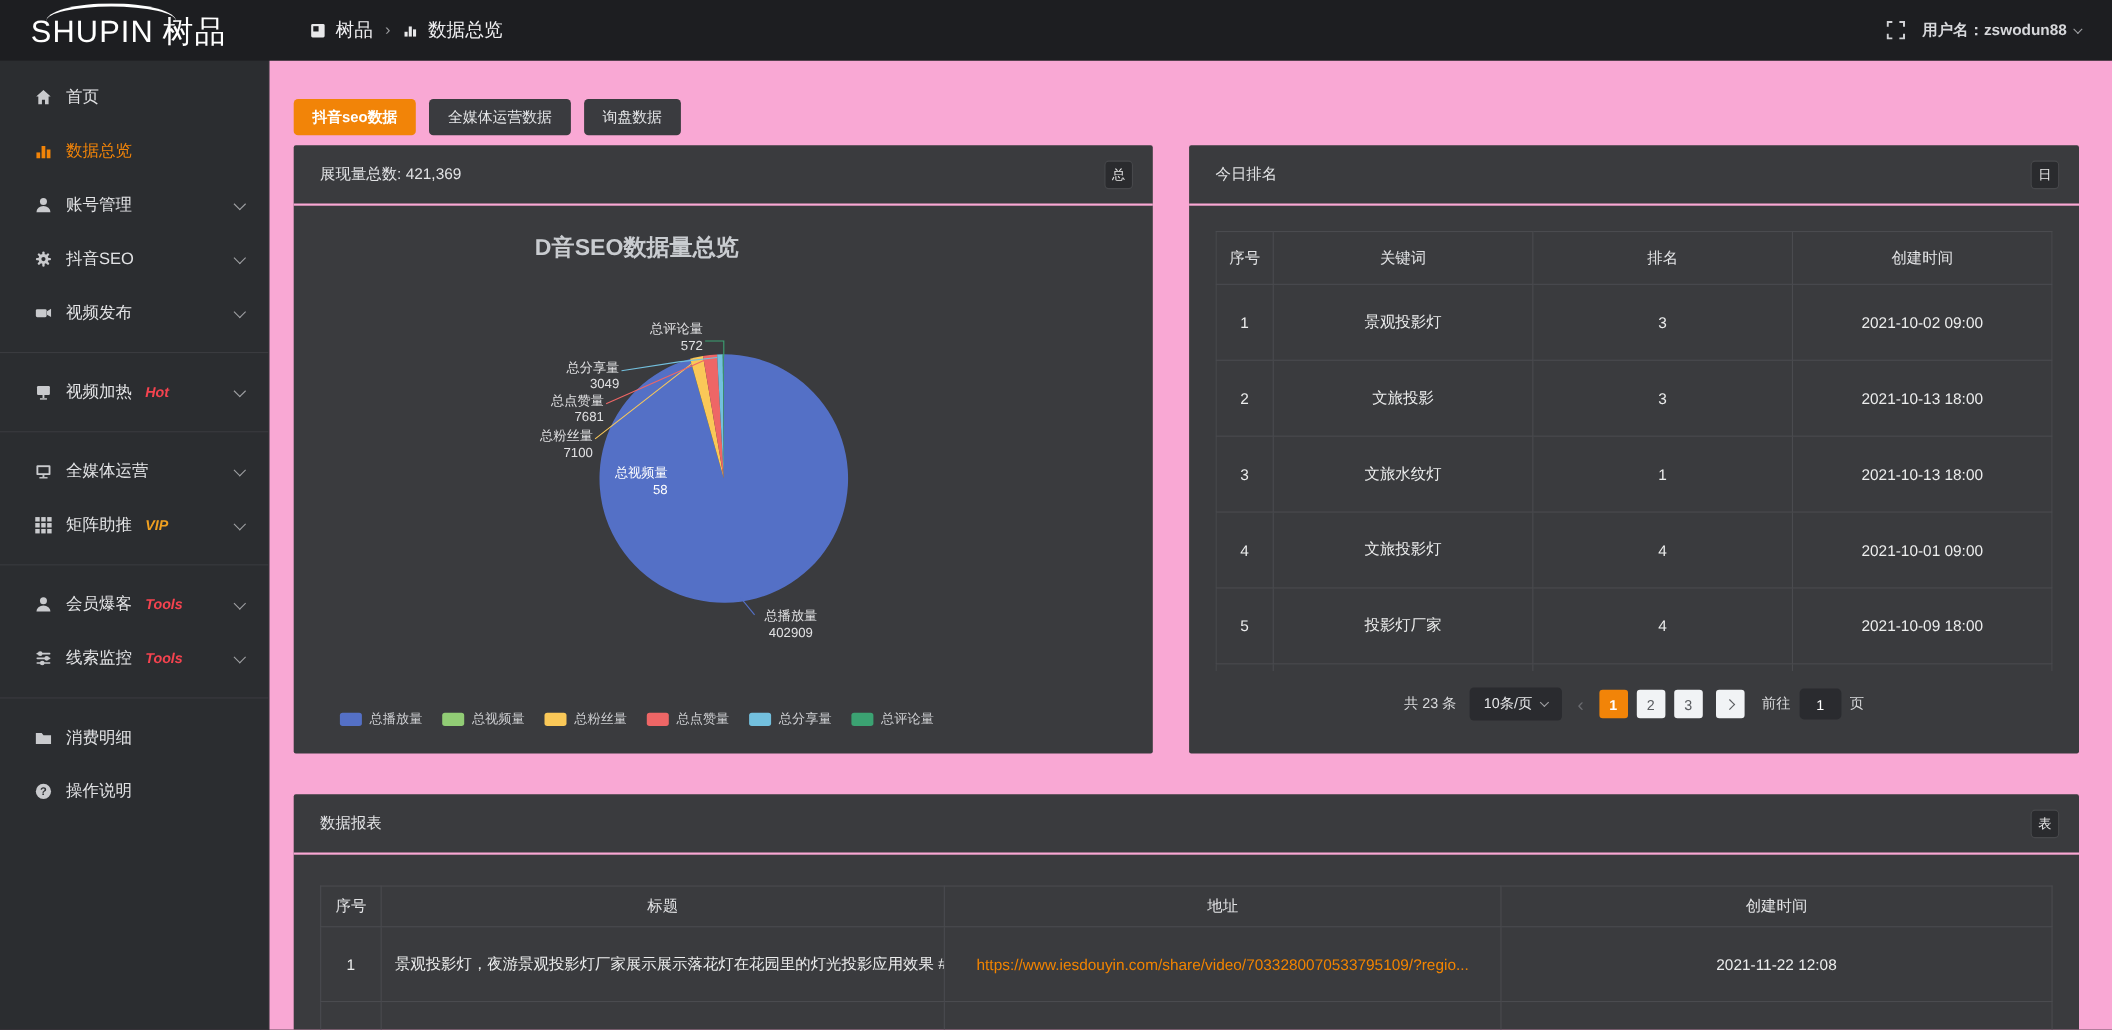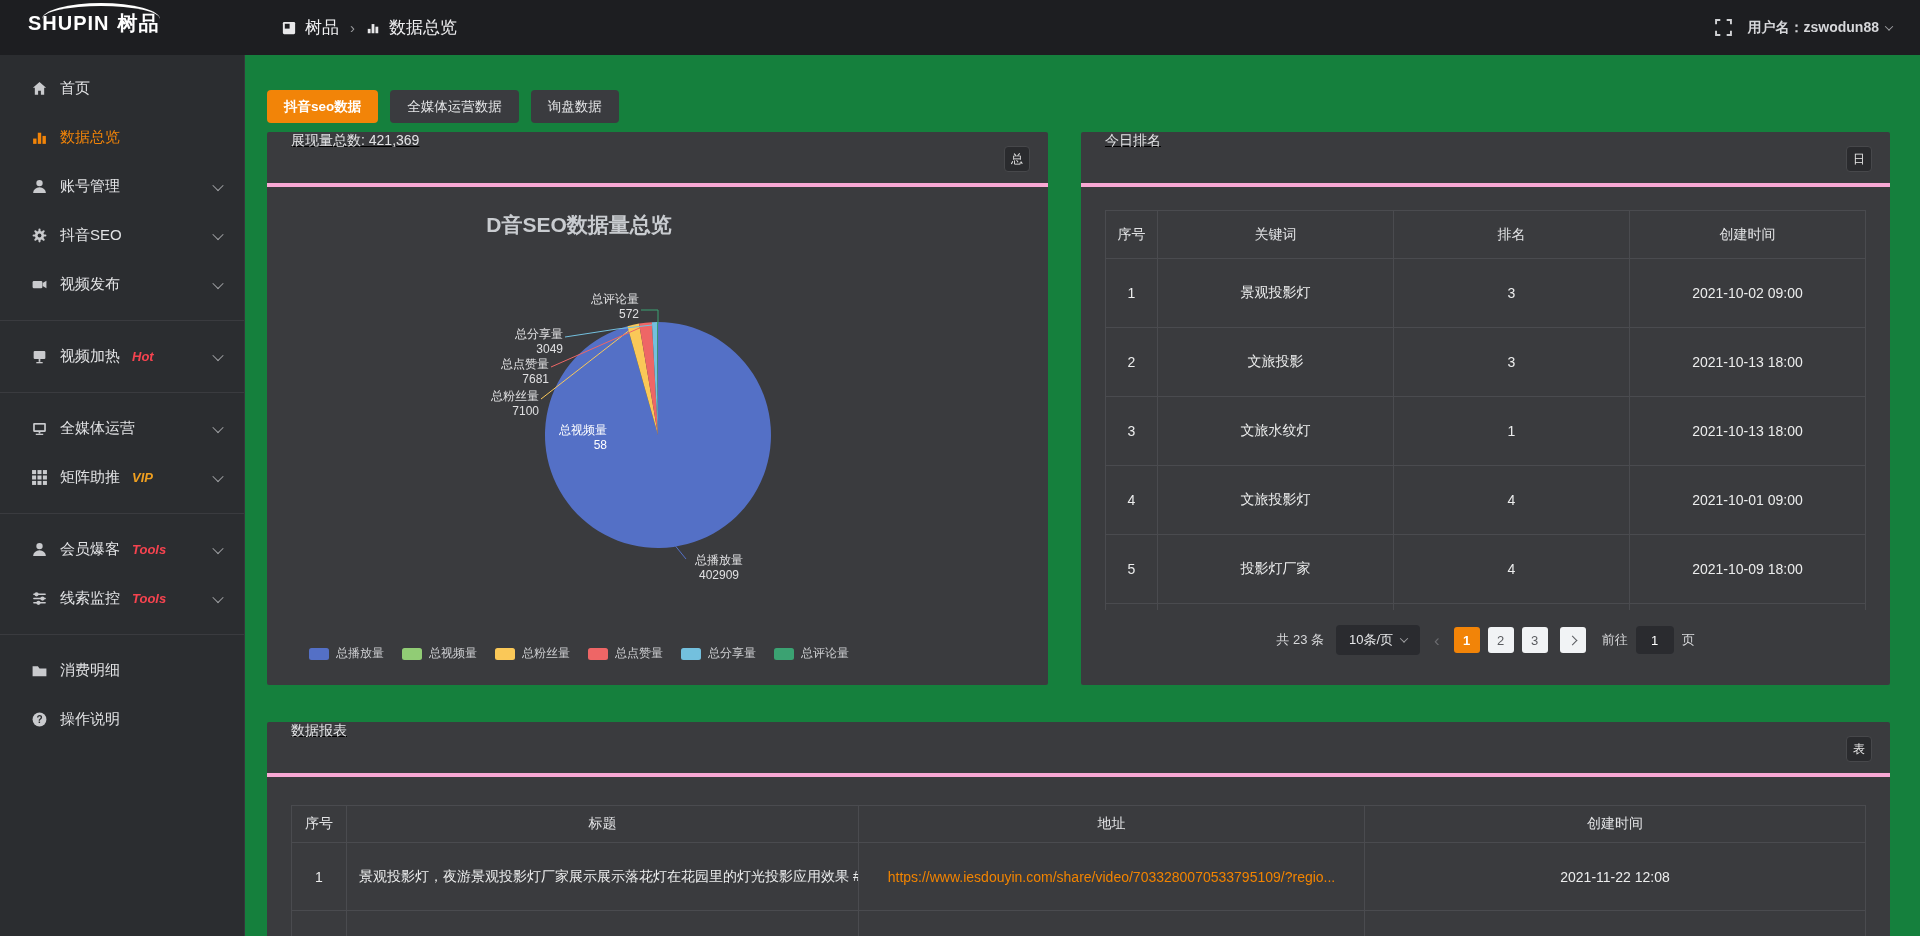--- a/index.html
+++ b/index.html
@@ -1,21 +1,21 @@
 <!DOCTYPE html>
 <html><head>
 <meta charset="utf-8">
 <style>
   * { box-sizing: border-box; }
   html,body { margin:0; padding:0; width:1920px; height:936px; overflow:hidden;
     font-family:"Liberation Sans","DejaVu Sans",sans-serif; background:#26272b; }
 
   
   .topbar { position:absolute; left:0; top:0; width:1920px; height:55px; background:#1d1e21; z-index:5; }
-  .logo { position:absolute; left:28px; top:10px; color:#fff; font-weight:700; font-size:20px; letter-spacing:1px; white-space:nowrap; }
+  .logo { position:absolute; left:28px; top:10px; color:#fff; font-weight:400; font-size:28px; letter-spacing:1px; white-space:nowrap; }
   .logo-arc { position:absolute; left:14px; top:-7px; width:118px; height:16px;
     border-top:3px solid #fff; border-radius:50% 50% 0 0 / 100% 100% 0 0; }
   .logo-zh { margin-left:8px; }
   .breadcrumb { position:absolute; left:282px; top:0; height:55px; display:flex; align-items:center; gap:9px;
     color:#f0f0f2; font-size:17px; }
   .bc-sep { color:#9a9b9e; font-size:15px; margin:0 2px; }
   .topbar-right { position:absolute; right:28px; top:0; height:55px; display:flex; align-items:center; gap:16px; color:#d6d7da; font-size:14px;font-weight:bold; }
   .user-wrap { display:flex; align-items:center; gap:7px; cursor:pointer; }
   .chev { display:inline-block; width:8px; height:8px; border-right:1.6px solid #9fa0a3; border-bottom:1.6px solid #9fa0a3; transform:rotate(45deg) translate(-1px,-1px); }
   .chev.small { width:6px; height:6px; }
@@ -26,27 +26,27 @@
   .side-item .s-icon { position:absolute; left:30px; width:18px; height:18px; display:flex; align-items:center; justify-content:center; }
   .side-item .s-icon svg { width:17px; height:17px; }
   .side-item .s-label { position:absolute; left:60px; font-size:15px; color:#e2e3e5; }
   .side-item.active .s-label { color:#f28408; }
   .side-item.active { color:#f28408; }
   .side-item .s-badge { position:absolute; left:132px; font-size:13px; font-weight:bold; font-style:italic; }
   .side-item .chev { position:absolute; right:22px; }
   .side-divider { height:1px; background:#3a3b3f; margin:11px 0; }
 
   
-  .content { position:absolute; left:245px; top:55px; right:0; bottom:0; background:#15803d; overflow:hidden; }
+  .content { position:absolute; left:245px; top:55px; right:0; bottom:0; background:#f9a8d4; overflow:hidden; }
   .tab-bar { position:absolute; left:22px; top:35px; display:flex; gap:12px; }
   .tab { height:33px; padding:0 17px; border:none; border-radius:4px; background:#3a3b3f; color:#e5e6e8; font-size:13.5px; cursor:pointer; font-family:inherit; }
   .tab.active { background:#f28408; color:#fff; font-weight:bold; }
 
   .panel { position:absolute; background:#3a3b3e; border-radius:2px; }
-  .panel-head { position:relative; height:55px; border-bottom:4px solid #f9a8d4; display:flex; align-items:flex-start;text-decoration:underline; }
+  .panel-head { position:relative; height:55px; border-bottom:2px solid #f9a8d4; display:flex; align-items:center; }
   .panel-title { margin-left:24px; font-size:14px; color:#e3e4e6; }
   .corner-badge { position:absolute; right:18px; top:14px; width:26px; height:26px; background:#2a2b2e; border:1px solid #47484b; border-radius:4px; color:#e8e8e8; font-size:12px; display:flex; align-items:center; justify-content:center; cursor:pointer; font-family:inherit; padding:0; }
 
   
   .panel-impressions { left:22px; top:77px; width:781px; height:553px; }
   .chart-area { position:relative; width:624px; height:497px; }
   .chart-title { position:absolute; top:24px; width:100%; text-align:center; font-size:21px; font-weight:600; color:#c9ccd0; }
   #pie-svg { position:absolute; left:0; top:0; width:781px; height:497px; }
   .plbl { position:absolute; font-size:12px; color:#e0e0e2; line-height:15px; }
   .plbl span { display:block; }

